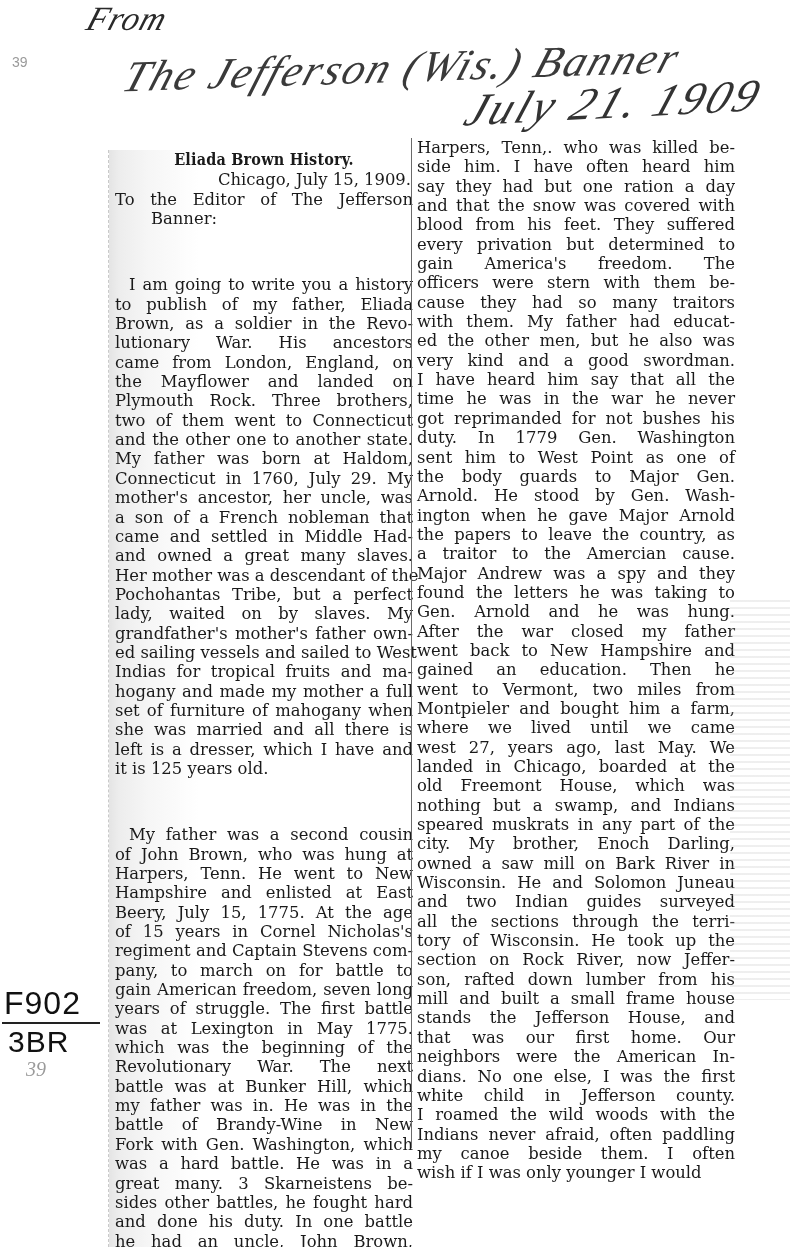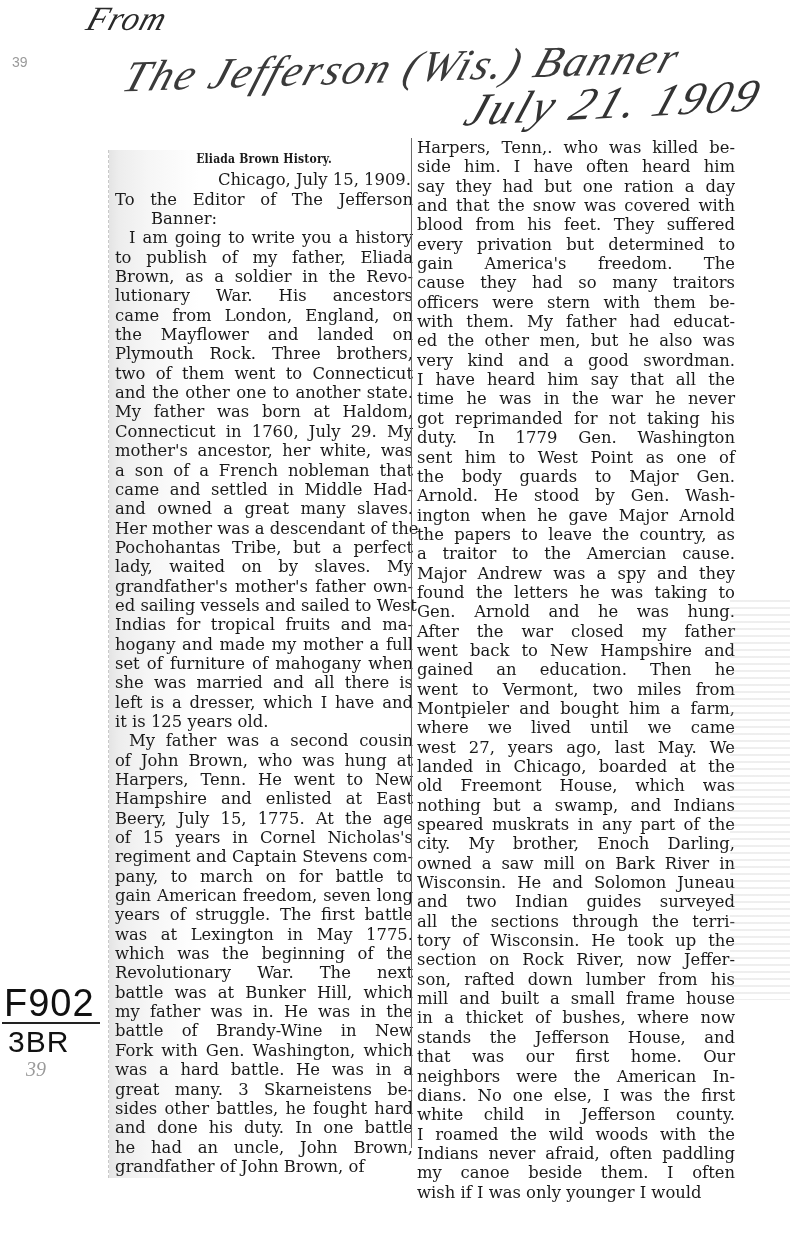--- a/index.html
+++ b/index.html
@@ -39,38 +39,38 @@
     position: absolute; left: 303px; top: 0; width: 1px; height: 1010px; background: #6a6a6a;
   }
   .col-right {
     left: 309px; width: 318px; top: 0;
     padding-right: 4px;
   }
   .line { display: block; white-space: nowrap; text-align-last: justify; text-align: justify; }
   .line.last { text-align-last: left; }
   .title {
     font-family: "DejaVu Serif Condensed", "DejaVu Serif", serif;
-    font-weight: bold; font-size: 12px; text-align: center; display:block;
+    font-weight: bold; font-size: 16px; text-align: center; display:block;
     margin: 0 0 1px 0; letter-spacing: 0.2px;
   }
   .dateline { display:block; text-align: right; padding-right: 2px; }
   .salutation-indent { display:block; padding-left: 36px; }
-  .indent { padding-left: 14px; }
+  .indent { padding-left: 14px; margin-top: 47px; }
   .ruled-edge {
     position:absolute; left: 730px; top: 600px; width: 60px; height: 400px;
     background: repeating-linear-gradient(180deg, rgba(190,190,190,0.25) 0 2px, transparent 2px 7px);
   }
 
   #archive-mark {
     position: absolute; left: 0px; top: 986px; width: 110px;
     font-family: "Liberation Sans", sans-serif;
     color: #111;
   }
   #archive-code {
-    display:block; font-size: 38px; line-height: 34px; padding-left: 4px; letter-spacing: 1px;
+    display:block; font-size: 32px; line-height: 34px; padding-left: 4px; letter-spacing: 1px;
   }
   #archive-rule { display:block; width: 98px; height: 2px; background: #222; margin: 2px 0 2px 2px; }
   #archive-shelf { display:block; font-size: 30px; line-height: 32px; padding-left: 8px; letter-spacing: 1px; }
   #archive-page { display:block; font-size: 20px; color: #9a9a9a; padding-left: 26px; font-style: italic; font-family: "Liberation Serif", serif; }
 </style>
 </head>
 <body>
 
 <div id="hw-from" class="handwriting">From</div>
 <div id="hw-source" class="handwriting">The Jefferson (Wis.) Banner</div>
@@ -88,21 +88,21 @@
         <span class="line">to publish of my father, Eliada</span>
         <span class="line">Brown, as a soldier in the Revo-</span>
         <span class="line">lutionary War. His ancestors</span>
         <span class="line">came from London, England, on</span>
         <span class="line">the Mayflower and landed on</span>
         <span class="line">Plymouth Rock. Three brothers,</span>
         <span class="line">two of them went to Connecticut</span>
         <span class="line">and the other one to another state.</span>
         <span class="line">My father was born at Haldom,</span>
         <span class="line">Connecticut in 1760, July 29. My</span>
-        <span class="line">mother's ancestor, her white, was</span>
+        <span class="line">mother's ancestor, her uncle, was</span>
         <span class="line">a son of a French nobleman that</span>
         <span class="line">came and settled in Middle Had-</span>
         <span class="line">and owned a great many slaves.</span>
         <span class="line">Her mother was a descendant of the</span>
         <span class="line">Pochohantas Tribe, but a perfect</span>
         <span class="line">lady, waited on by slaves. My</span>
         <span class="line">grandfather's mother's father own-</span>
         <span class="line">ed sailing vessels and sailed to West</span>
         <span class="line">Indias for tropical fruits and ma-</span>
         <span class="line">hogany and made my mother a full</span>
@@ -138,28 +138,28 @@
   <div class="col-divider"></div>
   <div class="col col-right">
     <div id="right-lines">
         <span class="line">Harpers, Tenn,. who was killed be-</span>
         <span class="line">side him. I have often heard him</span>
         <span class="line">say they had but one ration a day</span>
         <span class="line">and that the snow was covered with</span>
         <span class="line">blood from his feet. They suffered</span>
         <span class="line">every privation but determined to</span>
         <span class="line">gain America's freedom. The</span>
+        <span class="line">officers were stern with them be-</span>
         <span class="line">cause they had so many traitors</span>
-        <span class="line">officers were stern with them be-</span>
         <span class="line">with them. My father had educat-</span>
         <span class="line">ed the other men, but he also was</span>
         <span class="line">very kind and a good swordman.</span>
         <span class="line">I have heard him say that all the</span>
         <span class="line">time he was in the war he never</span>
-        <span class="line">got reprimanded for not taking his</span>
+        <span class="line">got reprimanded for not bushes his</span>
         <span class="line">duty. In 1779 Gen. Washington</span>
         <span class="line">sent him to West Point as one of</span>
         <span class="line">the body guards to Major Gen.</span>
         <span class="line">Arnold. He stood by Gen. Wash-</span>
         <span class="line">ington when he gave Major Arnold</span>
         <span class="line">the papers to leave the country, as</span>
         <span class="line">a traitor to the Amercian cause.</span>
         <span class="line">Major Andrew was a spy and they</span>
         <span class="line">found the letters he was taking to</span>
         <span class="line">Gen. Arnold and he was hung.</span>
@@ -176,21 +176,20 @@
         <span class="line">speared muskrats in any part of the</span>
         <span class="line">city. My brother, Enoch Darling,</span>
         <span class="line">owned a saw mill on Bark River in</span>
         <span class="line">Wisconsin. He and Solomon Juneau</span>
         <span class="line">and two Indian guides surveyed</span>
         <span class="line">all the sections through the terri-</span>
         <span class="line">tory of Wisconsin. He took up the</span>
         <span class="line">section on Rock River, now Jeffer-</span>
         <span class="line">son, rafted down lumber from his</span>
         <span class="line">mill and built a small frame house</span>
-        <span class="line">in a thicket of bushes, where now</span>
         <span class="line">stands the Jefferson House, and</span>
         <span class="line">that was our first home. Our</span>
         <span class="line">neighbors were the American In-</span>
         <span class="line">dians. No one else, I was the first</span>
         <span class="line">white child in Jefferson county.</span>
         <span class="line">I roamed the wild woods with the</span>
         <span class="line">Indians never afraid, often paddling</span>
         <span class="line">my canoe beside them. I often</span>
         <span class="line last">wish if I was only younger I would</span>
       </div>

